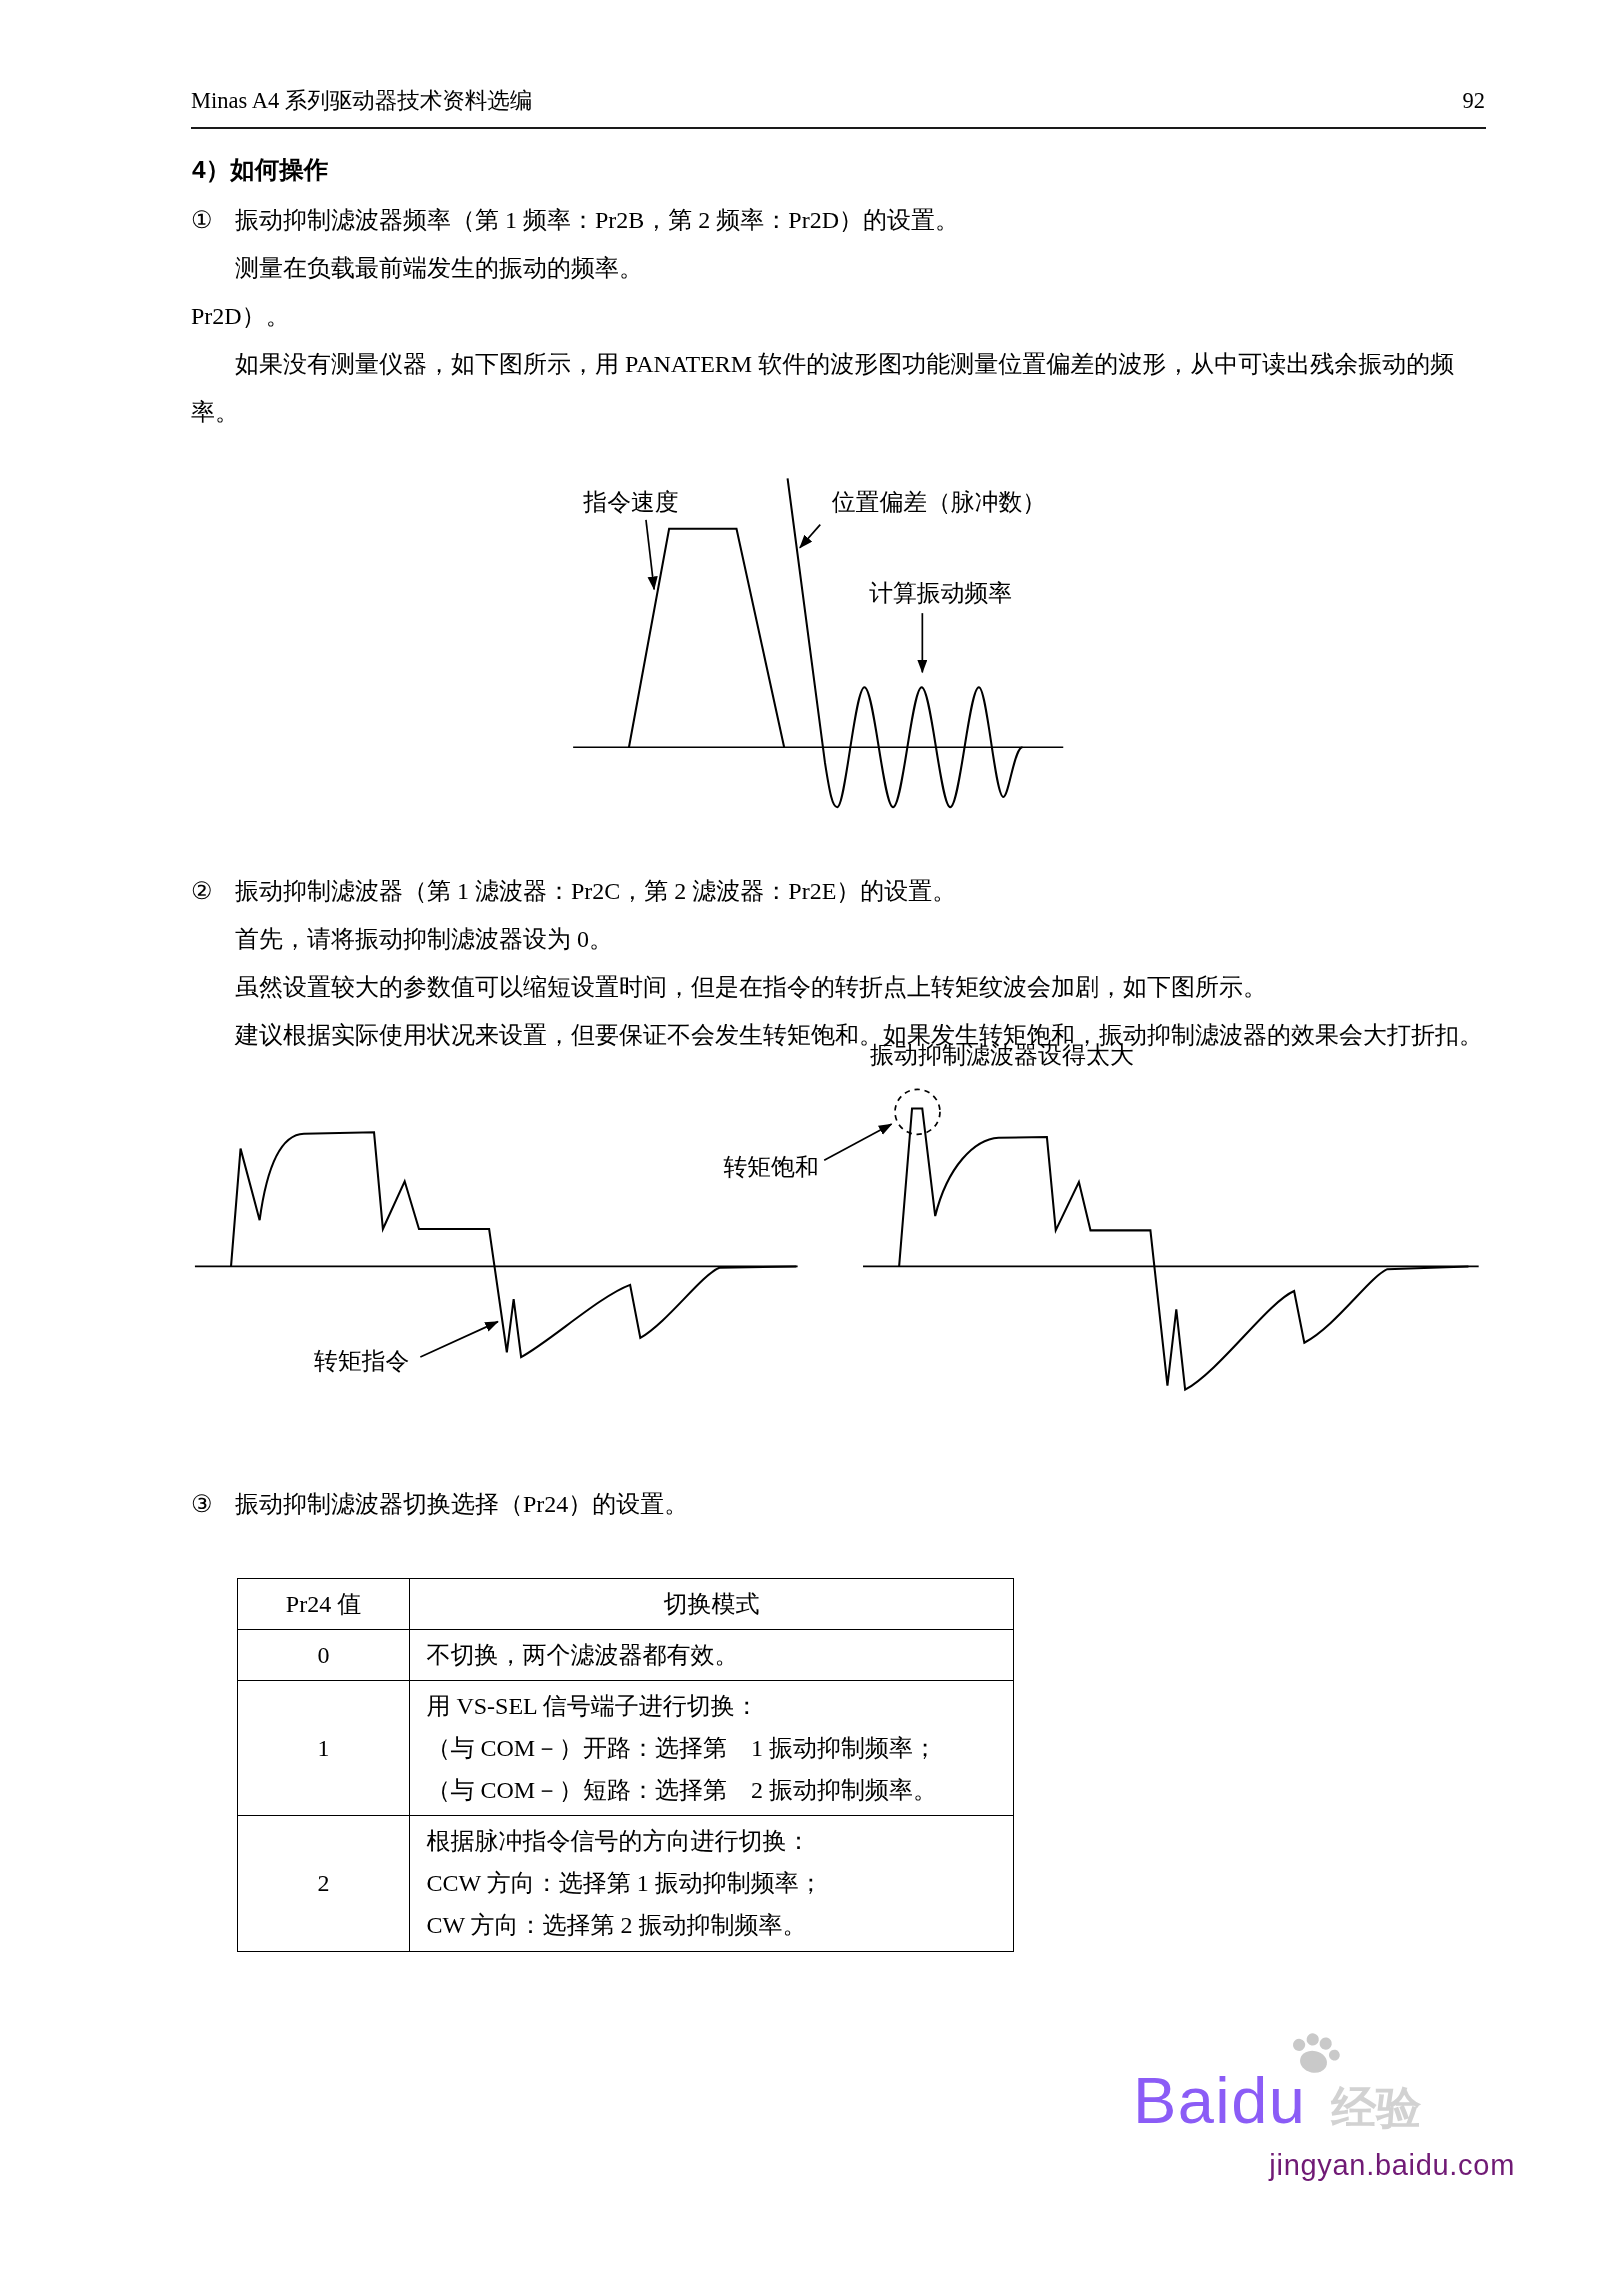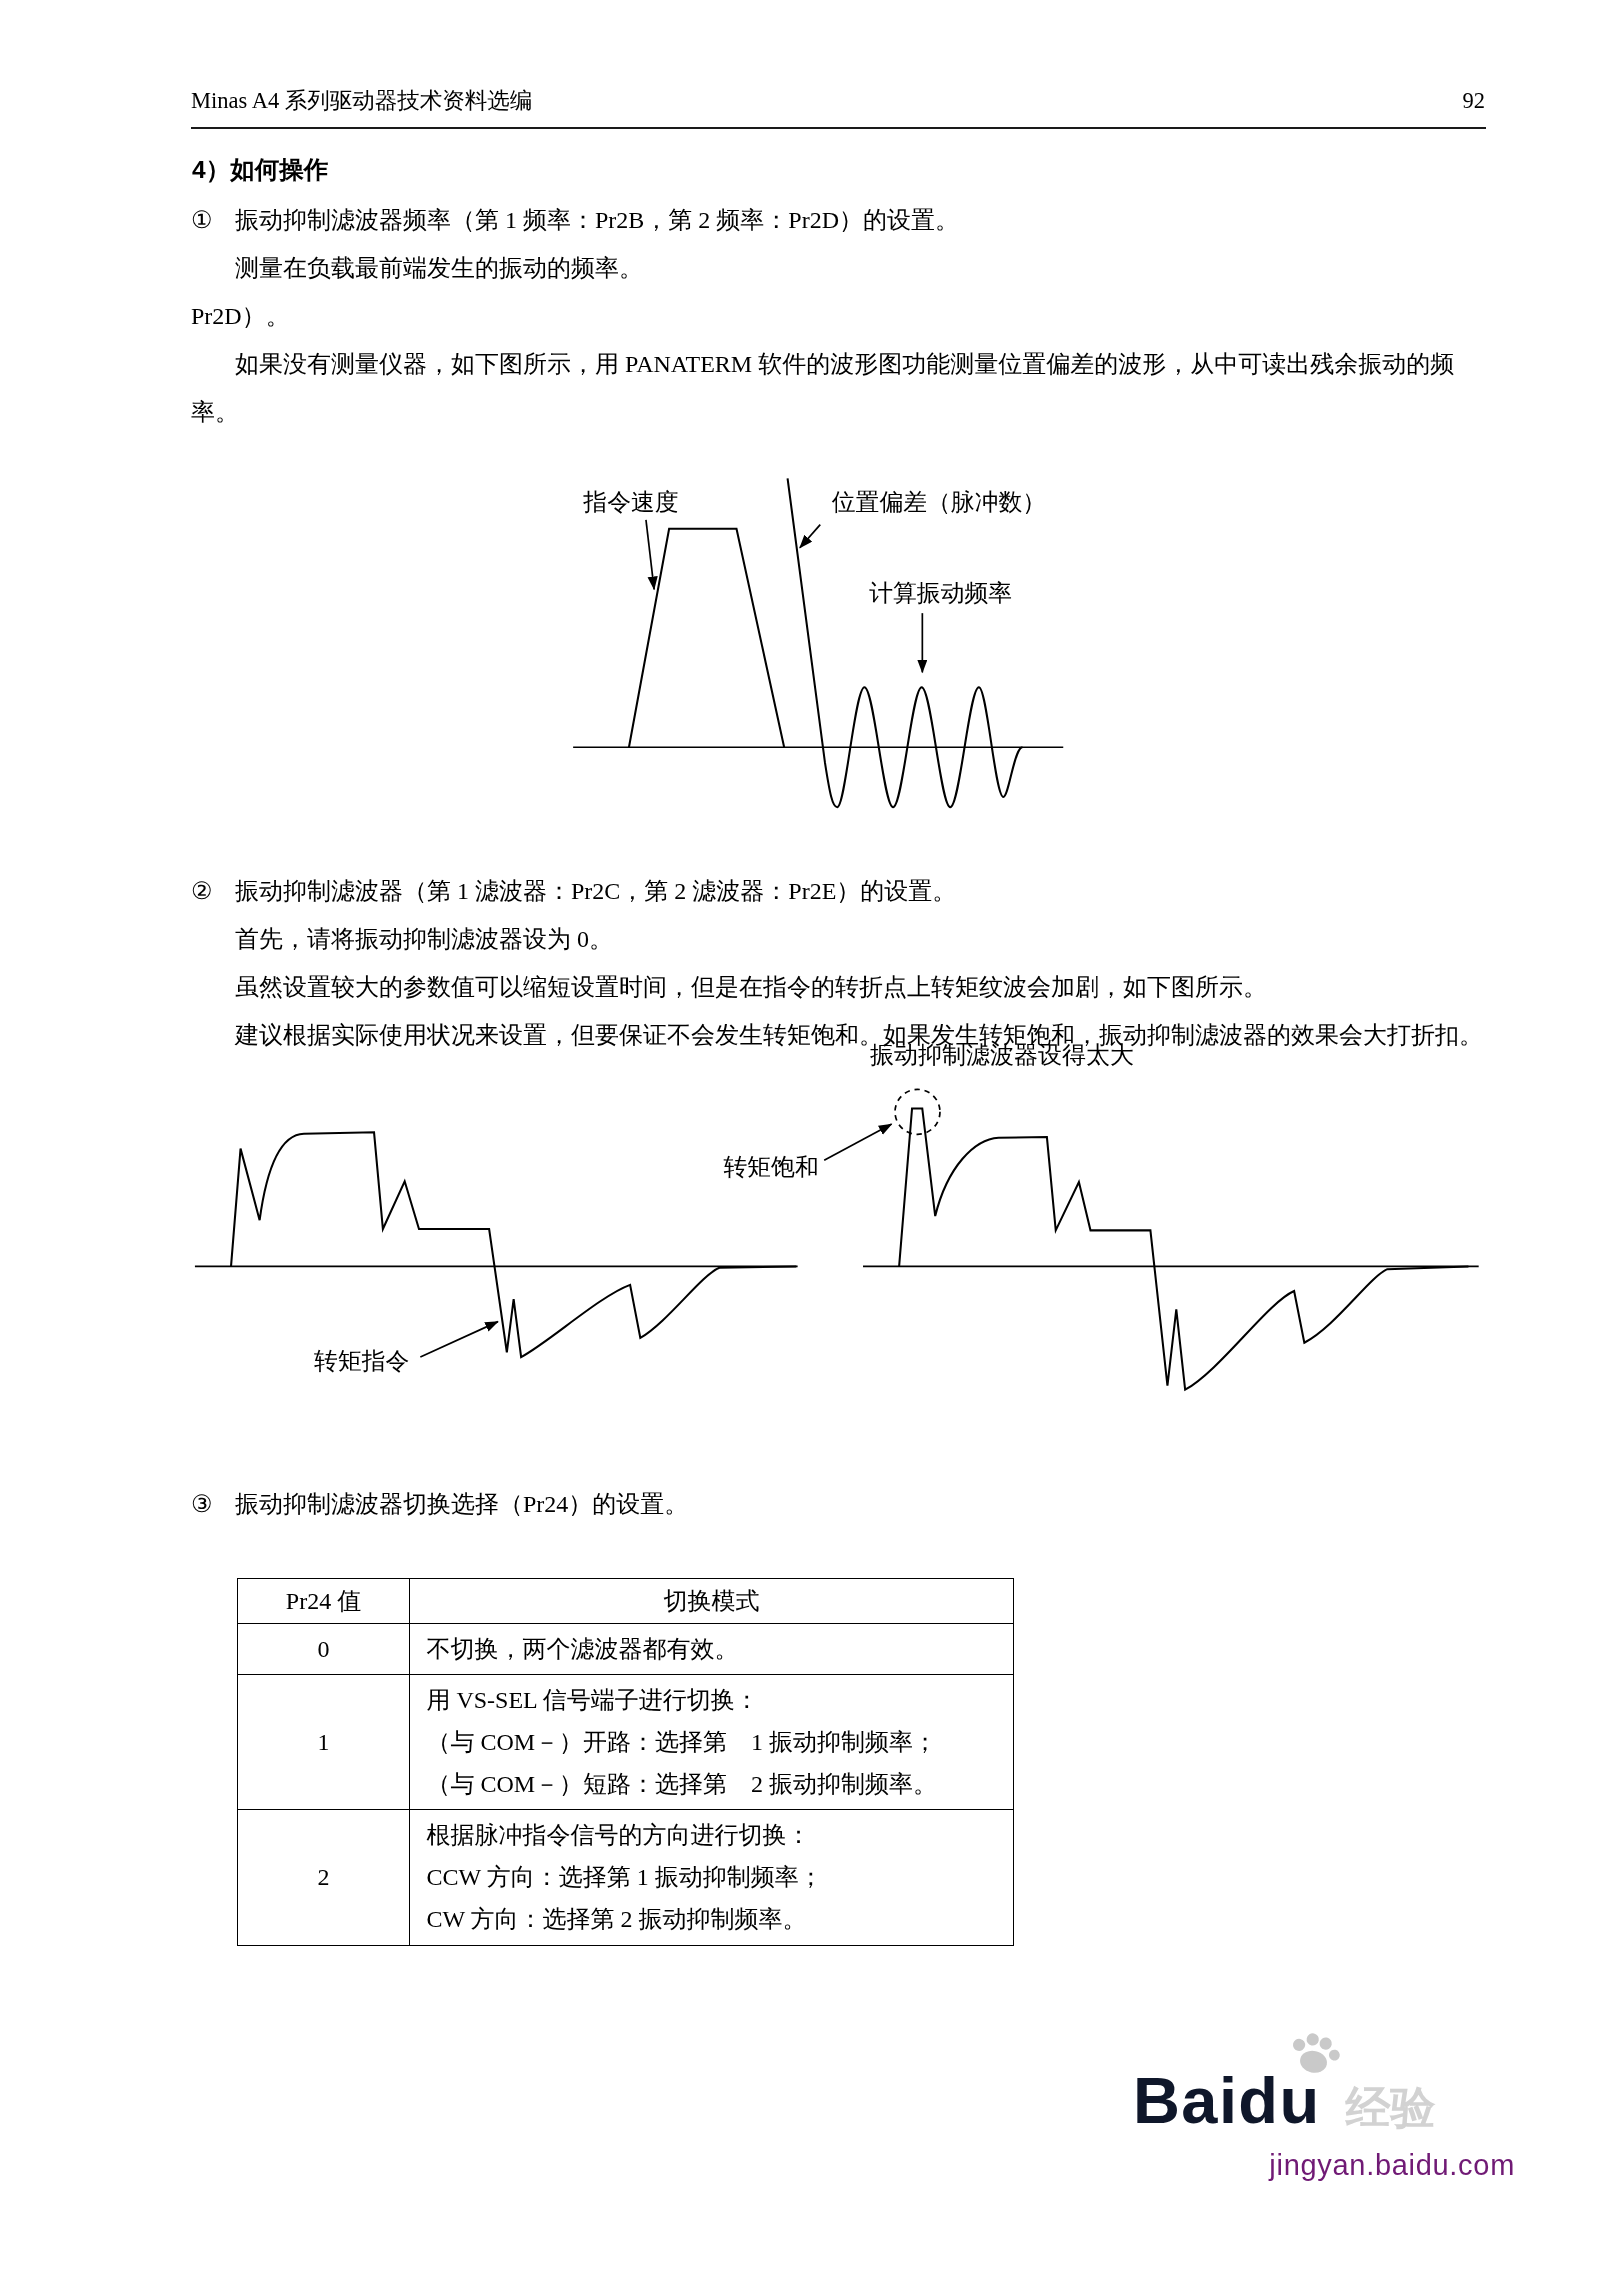--- a/index.html
+++ b/index.html
@@ -26,21 +26,21 @@
   
   table.pr24{position:absolute;left:237px;top:1578px;border-collapse:collapse;table-layout:fixed;}
   table.pr24 th,table.pr24 td{border:1.4px solid #000;font-size:24px;font-weight:normal;vertical-align:middle;}
   table.pr24 .c{text-align:center;}
   table.pr24 .desc{padding:4.1px 6.8px 4.1px 16.4px;}
   table.pr24 .ln{line-height:42px;white-space:nowrap;}
 
   
   .wm{left:1133px;top:2037px;width:382px;color:#c8c8c8;font-family:"Liberation Sans","DejaVu Sans",sans-serif;}
   .wm-brand{margin-top:26px;white-space:nowrap;}
-  .wm-b1{font-size:65px;font-weight:bold;letter-spacing:1.4px;color:#0f172a;}
+  .wm-b1{font-size:65px;font-weight:normal;letter-spacing:1.4px;color:#8b5cf6;}
   .wm-b2{font-size:45px;font-weight:bold;color:#d2d2d2;margin-left:25px;}
   .wm-url{margin-top:11px;font-size:29px;text-align:right;color:#701a75;letter-spacing:0.7px;}
   .paw{position:absolute;left:154px;top:-9.5px;}
 </style>
 </head>
 <body>
 
 <div class="page">
 
   <div class="abs header-title">Minas A4 系列驱动器技术资料选编</div>
@@ -149,21 +149,21 @@
       <span>振动抑制滤波器切换选择（Pr24）的设置。</span>
     </div>
   </div>
 
   <table class="pr24">
     <colgroup>
         <col style="width:172px">
         <col style="width:604px">
       </colgroup>
     <tbody>
-        <tr style="height:45px">
+        <tr style="height:51px">
       <th class="c">Pr24 值</th>
       <th class="c">切换模式</th>
     </tr>
     <tr style="height:48px">
       <td class="c">0</td>
       <td class="desc">
         <div class="ln">不切换，两个滤波器都有效。</div>
       </td>
     </tr>
     <tr style="height:129px">

